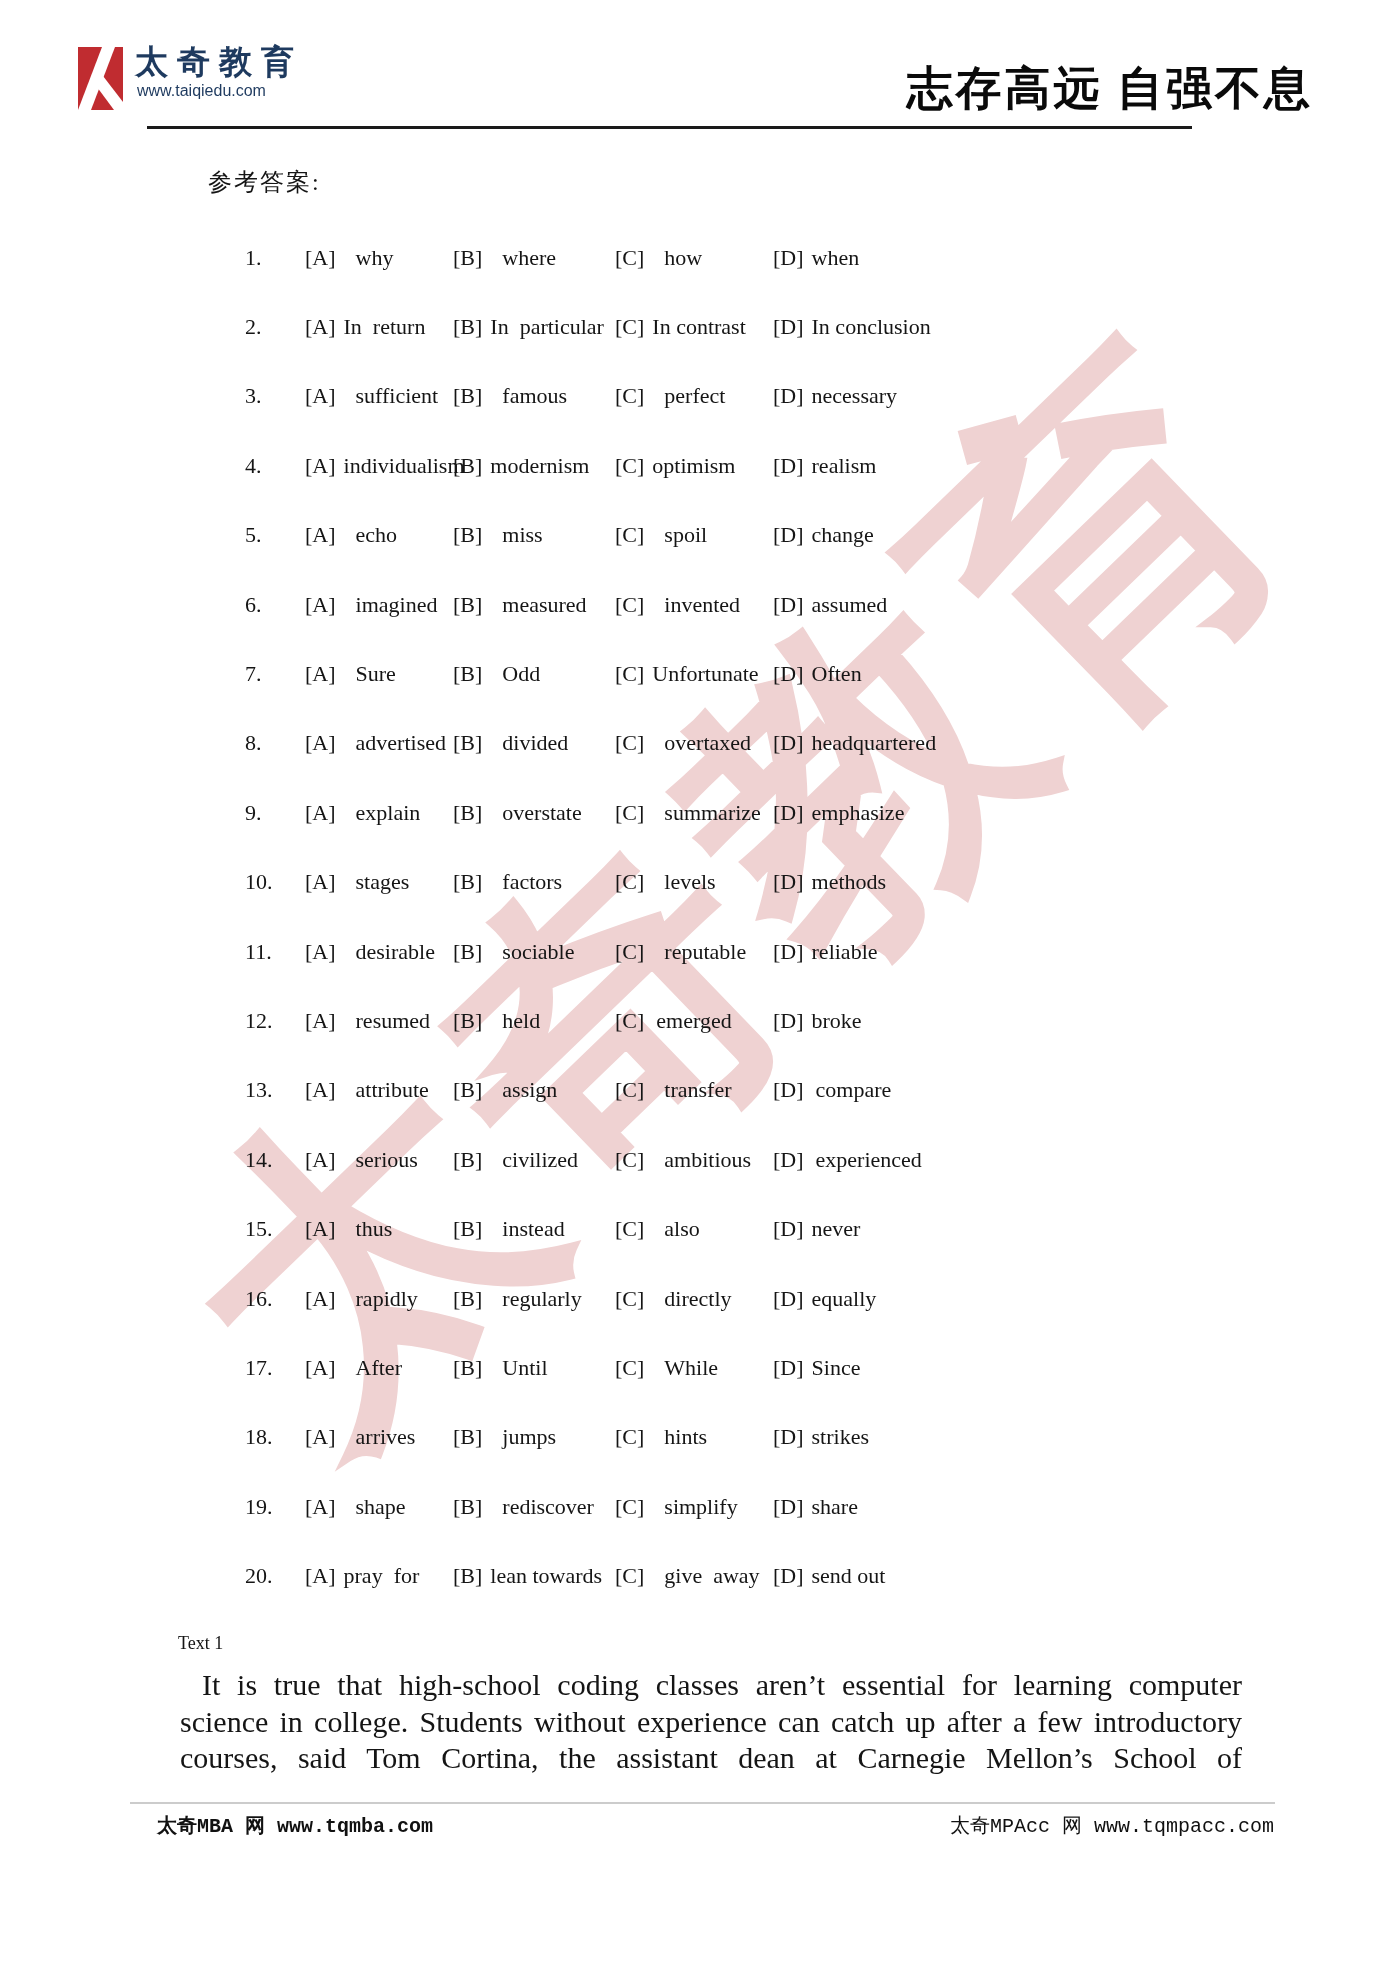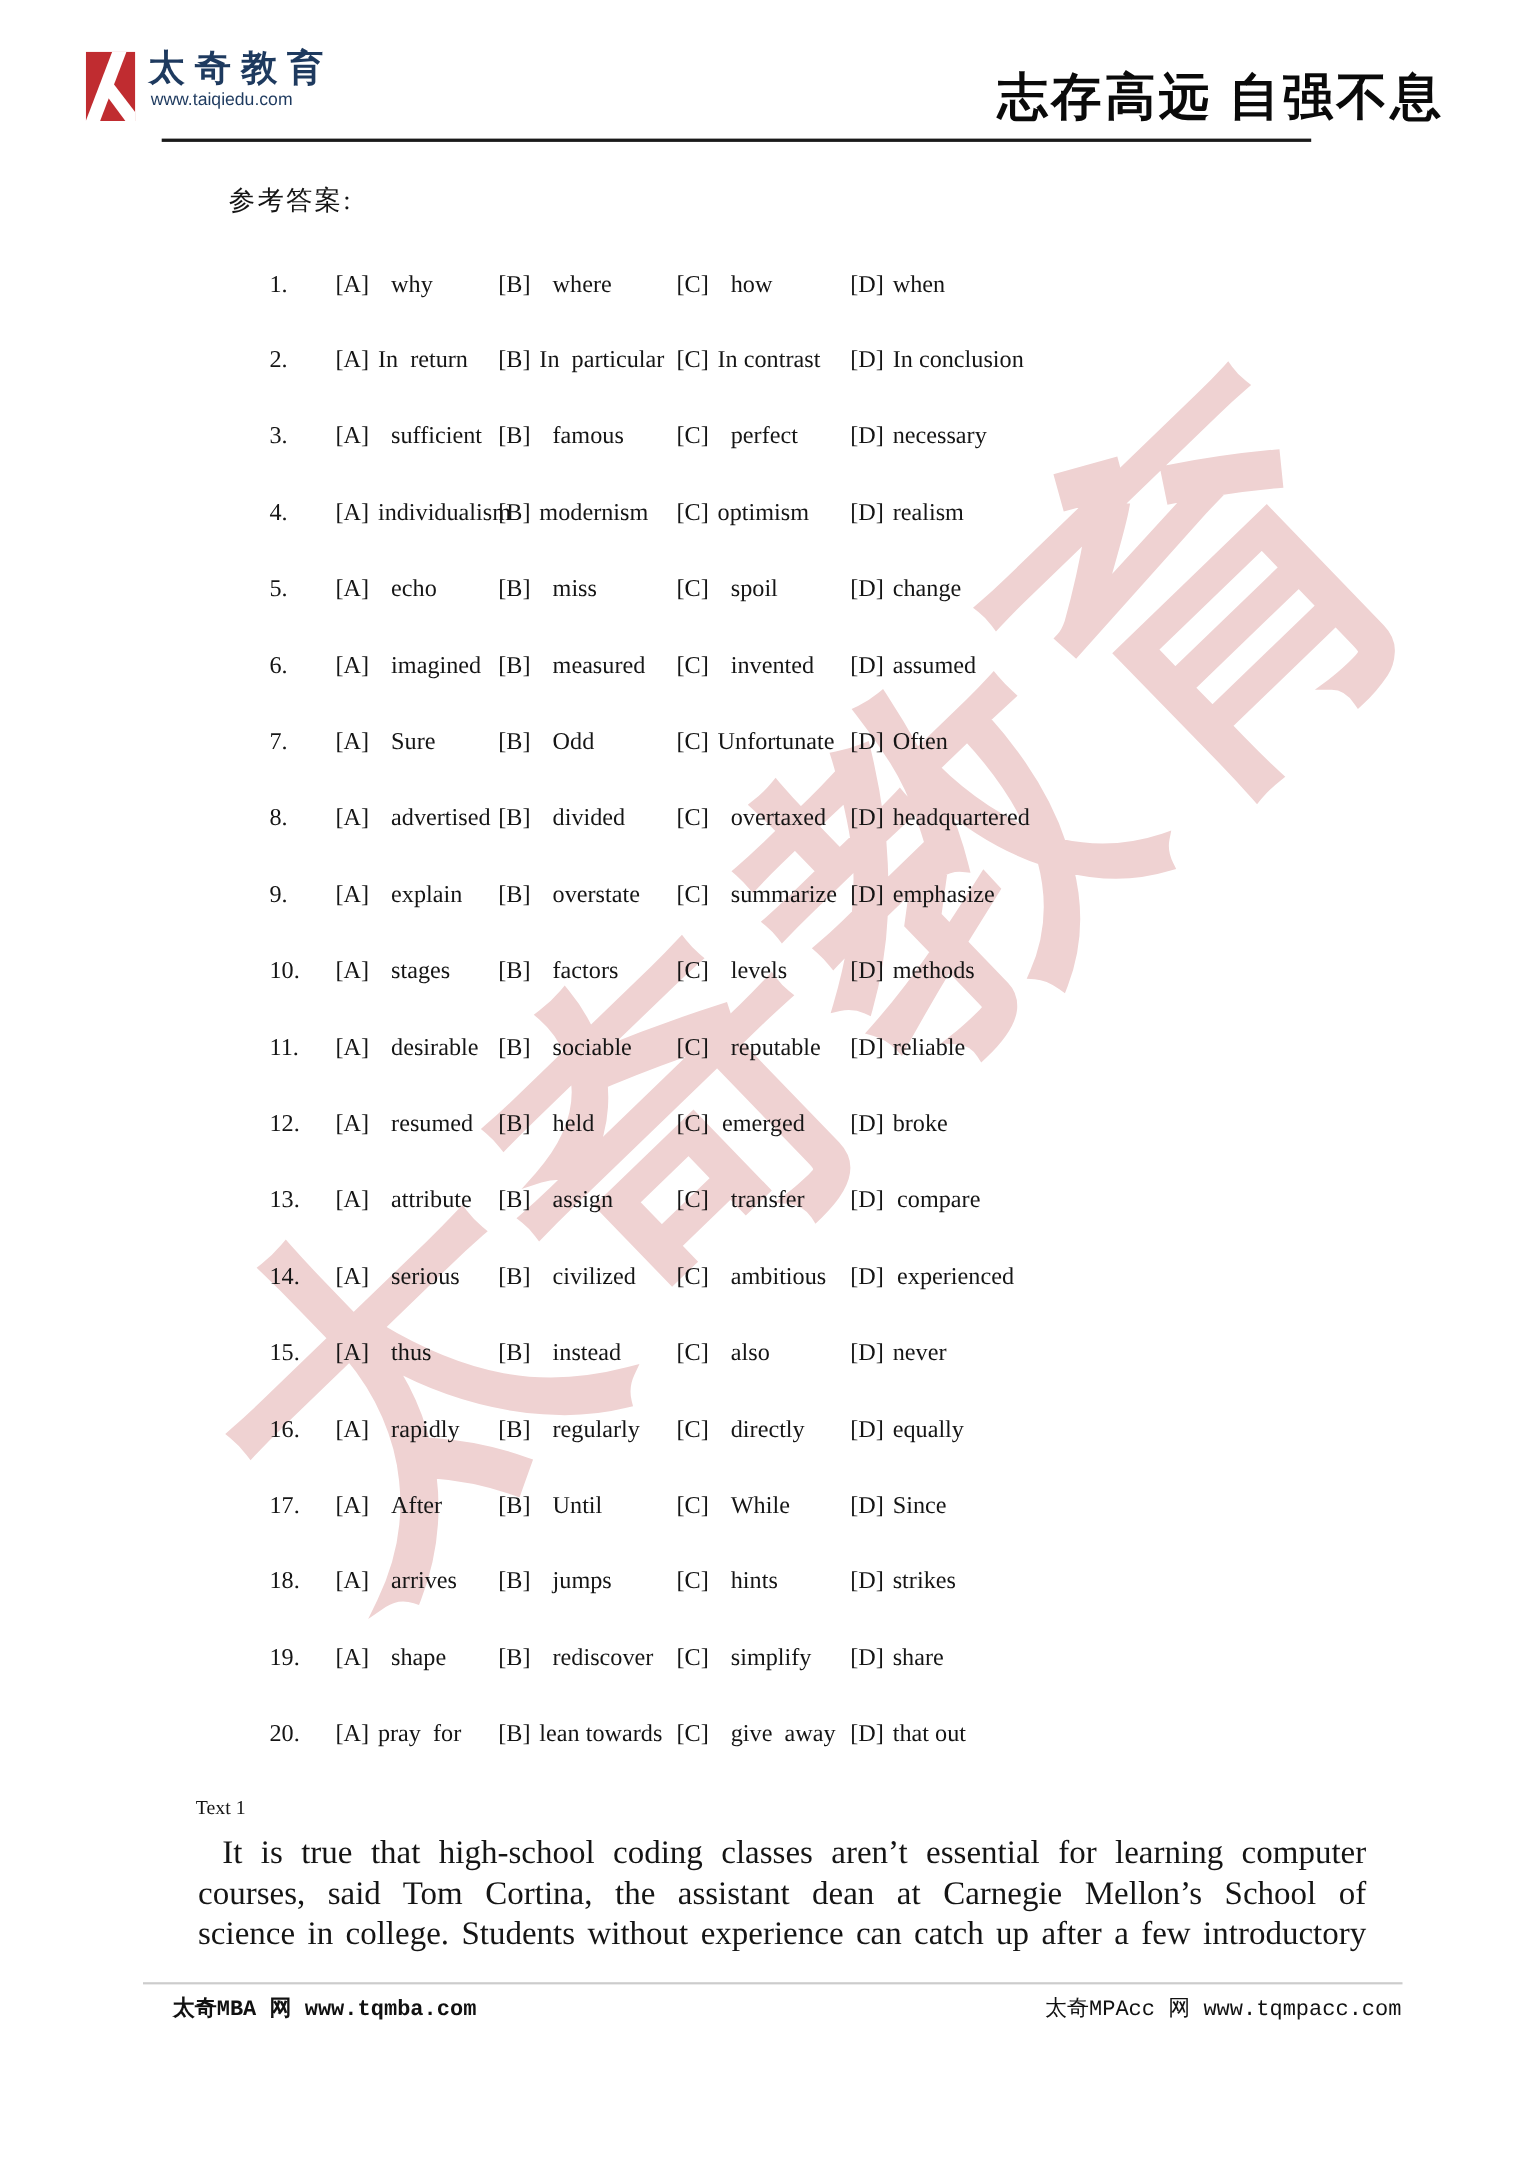--- a/index.html
+++ b/index.html
@@ -197,28 +197,28 @@
       <span class="opt"><span class="lbl">[A]</span><span class="txt">shape</span></span>
       <span class="opt"><span class="lbl">[B]</span><span class="txt">rediscover</span></span>
       <span class="opt"><span class="lbl">[C]</span><span class="txt">simplify</span></span>
       <span class="opt gn"><span class="lbl">[D]</span><span class="txt">share</span></span>
     </div>
     <div class="arow">
       <span class="num">20.</span>
       <span class="opt gn"><span class="lbl">[A]</span><span class="txt">pray  for</span></span>
       <span class="opt gn"><span class="lbl">[B]</span><span class="txt">lean towards</span></span>
       <span class="opt"><span class="lbl">[C]</span><span class="txt">give  away</span></span>
-      <span class="opt gn"><span class="lbl">[D]</span><span class="txt">that out</span></span>
+      <span class="opt gn"><span class="lbl">[D]</span><span class="txt">send out</span></span>
     </div>
   </div>
 
   <div class="text1-heading">Text 1</div>
   <div class="text1-body">
     <div class="tline first">It is true that high-school coding classes aren’t essential for learning computer</div>
+    <div class="tline">science in college. Students without experience can catch up after a few introductory</div>
     <div class="tline">courses, said Tom Cortina, the assistant dean at Carnegie Mellon’s School of</div>
-    <div class="tline">science in college. Students without experience can catch up after a few introductory</div>
   </div>
 
   <div class="footer-rule"></div>
   <div class="footer-left">太奇MBA 网 www.tqmba.com</div>
   <div class="footer-right">太奇MPAcc 网 www.tqmpacc.com</div>
 
 </div>
 
 </body></html>

